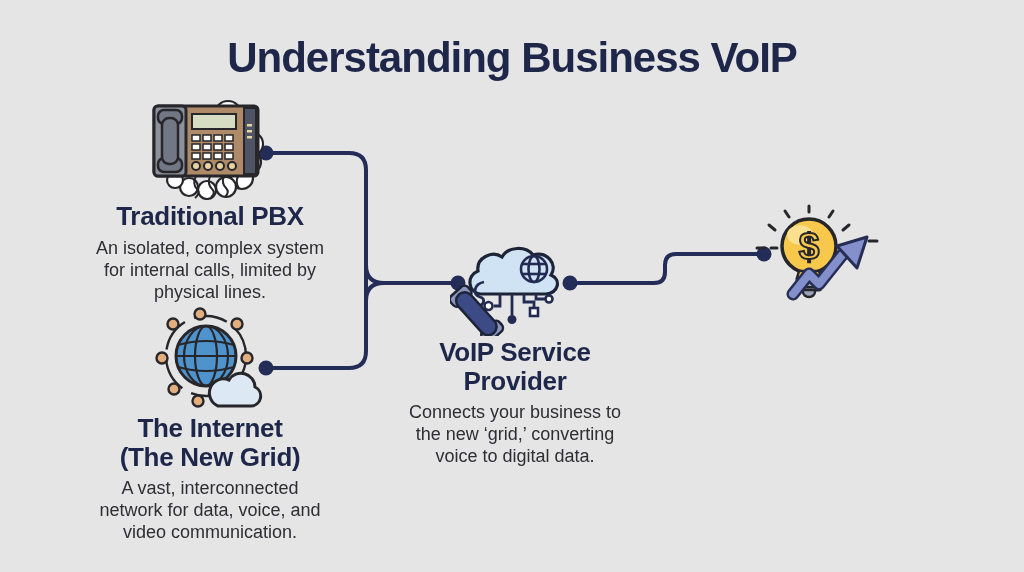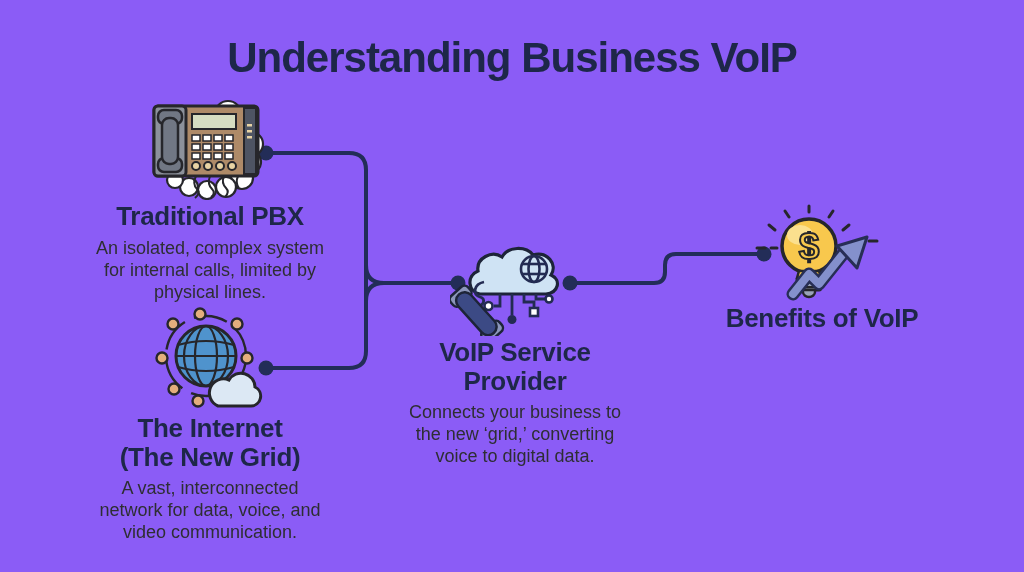--- a/index.html
+++ b/index.html
@@ -1,17 +1,17 @@
 <!DOCTYPE html>
 <html><head>
 <meta charset="utf-8">
 <style>
   html,body{margin:0;padding:0;background:#ffffff;}
   .canvas{
-    position:relative;width:1024px;height:572px;background:#8b5cf6;
+    position:relative;width:1024px;height:572px;background:#e5e5e5;
     font-family:"Liberation Sans",sans-serif;overflow:hidden;
     --navy:#1e2749;--line:#232d58;--body-text:#2e2e33;
   }
   .title{
     position:absolute;left:0;right:0;top:34px;text-align:center;
     font-size:42px;font-weight:700;color:var(--navy);letter-spacing:-1px;margin:0;
   }
   .connectors{position:absolute;left:0;top:0;width:1024px;height:572px;}
   .node{position:absolute;text-align:center;}
   .node-pbx{left:70px;top:94px;width:280px;}
@@ -186,16 +186,15 @@
       <ellipse cx="53" cy="31" rx="13" ry="10" fill="#fbe08e"></ellipse>
       <text x="62" y="55" text-anchor="middle" font-family="'Liberation Sans',sans-serif" font-size="37" font-weight="bold" fill="#f8c84d" stroke="#26262b" stroke-width="2">$</text>
       <path d="M52 67 L50 74 H74 L72 67 Z" fill="#f8c84d" stroke="#26262b" stroke-width="2.5"></path>
       <rect x="50" y="74" width="24" height="12" rx="2" fill="#9aa4b8" stroke="#26262b" stroke-width="2.8"></rect>
       <path d="M50 78.5 H74 M50 83 H74" stroke="#26262b" stroke-width="1.8"></path>
       <path d="M56 86 h12 v2 a6 5 0 0 1 -12 0 z" fill="#9aa4b8" stroke="#26262b" stroke-width="2.4"></path>
       <path d="M46 90 L62 70 L72 80 L96 50" fill="none" stroke="#272e55" stroke-width="13" stroke-linejoin="round" stroke-linecap="round"></path>
       <path d="M46 90 L62 70 L72 80 L96 50" fill="none" stroke="#8490cc" stroke-width="8" stroke-linejoin="round" stroke-linecap="round"></path>
       <polygon points="90,42 120,33 110,64" fill="#8490cc" stroke="#272e55" stroke-width="3" stroke-linejoin="round"></polygon>
     </svg>
-    <h2 class="node-title">Benefits of VoIP</h2>
   </div>
 
 </div>
 
 </body></html>

